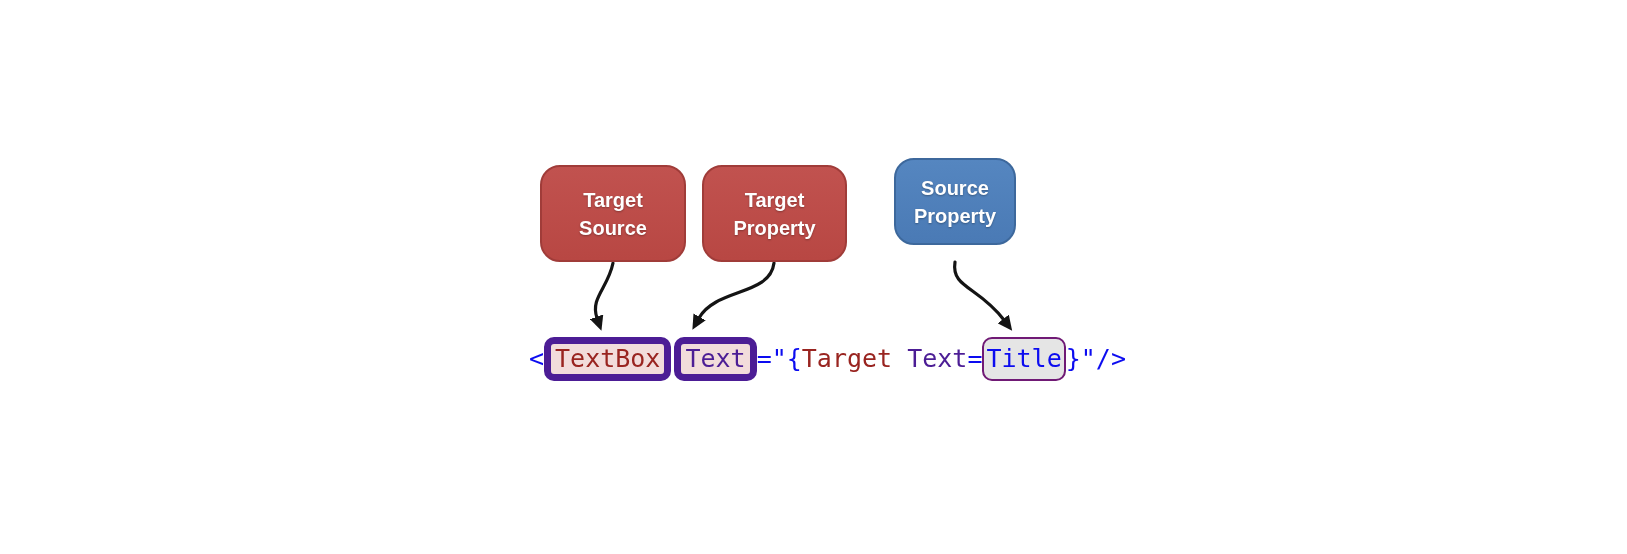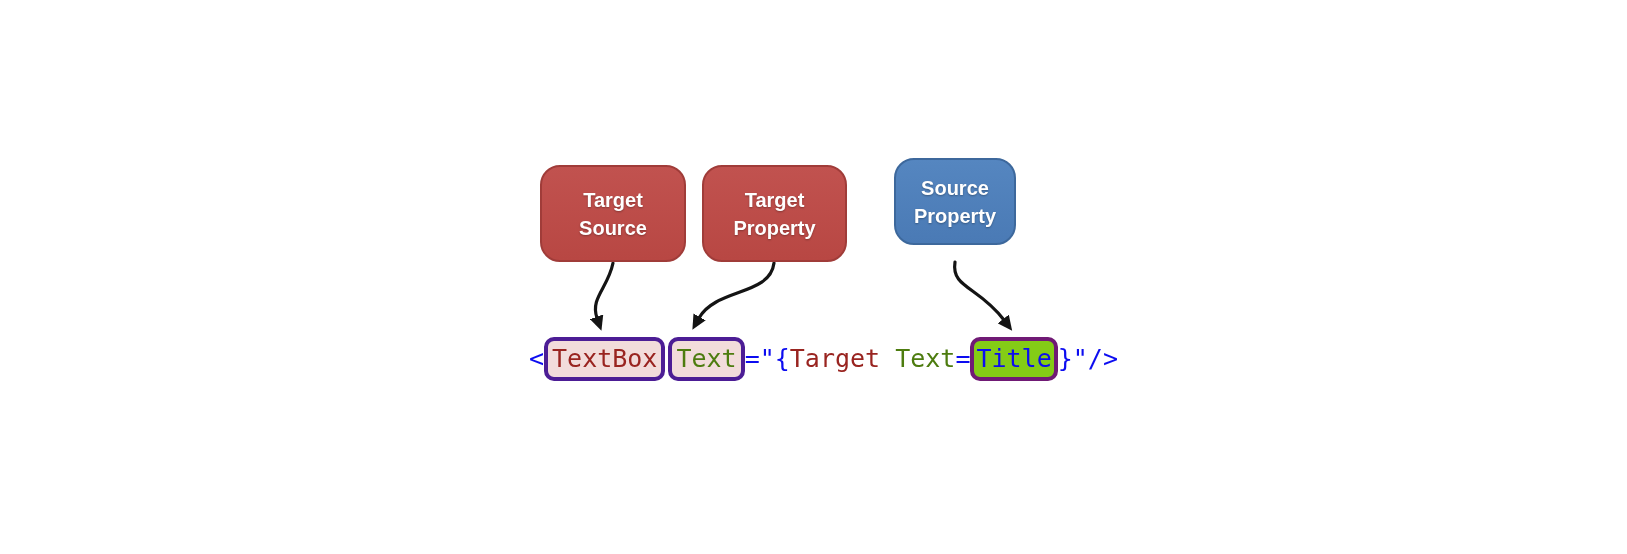--- a/index.html
+++ b/index.html
@@ -55,37 +55,37 @@
     height: 45px;
     display: flex;
     align-items: center;
     font-family: "DejaVu Sans Mono", monospace;
     font-size: 25px;
     line-height: 1;
     white-space: pre;
   }
   .tok-blue   { color: #0c0cf0; }
   .tok-maroon { color: #992420; }
-  .tok-red    { color: #4d7c0f; }
+  .tok-red    { color: #4c1d95; }
   .chip {
     box-sizing: border-box;
     height: 44px;
     display: flex;
     align-items: center;
     justify-content: center;
     border-radius: 10px;
   }
   .chip-pink {
     background: #f2dcdb;
-    border: 4px solid #4c1d95;
+    border: 7px solid #4c1d95;
     padding: 0 4px;
   }
   .chip-blue {
-    background: #84cc16;
-    border: 4px solid #701a75;
+    background: #e5e5e5;
+    border: 2px solid #701a75;
     padding: 0 2px;
   }
   .chip + .chip { margin-left: 3px; }
 </style>
 </head>
 <body>
 
 <div class="canvas">
 
   <svg class="arrow-layer" viewBox="0 0 1627 554" xmlns="http://www.w3.org/2000/svg" aria-hidden="true">

